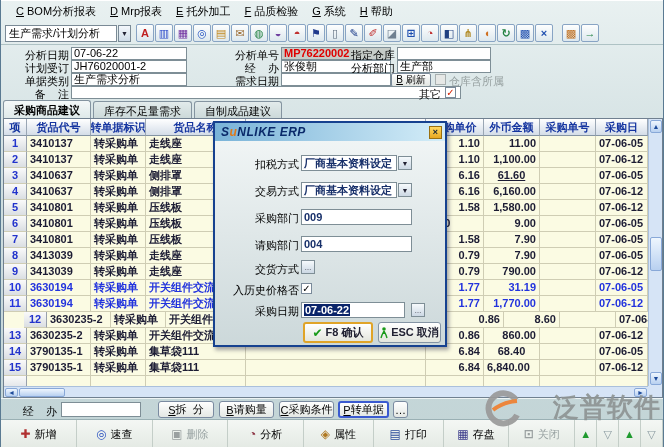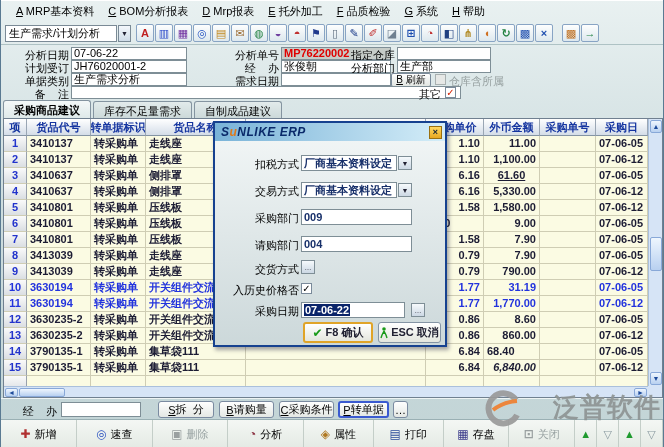--- a/index.html
+++ b/index.html
@@ -97,21 +97,20 @@
   .wm-brand{position:absolute;right:0;top:2px;font-size:26px;font-weight:bold;color:#8e9494;letter-spacing:1px;}
   .wm-url{position:absolute;right:2px;top:30px;font-size:14px;font-weight:bold;color:#e04848;letter-spacing:.5px;}
   .wm-logo{position:absolute;left:2px;top:0px;}
 </style>
 </head>
 <body>
 
 <div class="app">
 
   <div class="menubar" id="menubar">
-      <span class="mi"><u>A</u><span style="white-space: pre;"> MRP基本资料</span></span>
       <span class="mi"><u>C</u><span style="white-space: pre;"> BOM分析报表</span></span>
       <span class="mi"><u>D</u><span style="white-space: pre;"> Mrp报表</span></span>
       <span class="mi"><u>E</u><span style="white-space: pre;"> 托外加工</span></span>
       <span class="mi"><u>F</u><span style="white-space: pre;"> 品质检验</span></span>
       <span class="mi"><u>G</u><span style="white-space: pre;"> 系统</span></span>
       <span class="mi"><u>H</u><span style="white-space: pre;"> 帮助</span></span>
     </div>
 
   <div class="toolbar">
     <div class="combo">生产需求/计划分析</div>
@@ -227,21 +226,21 @@
           <div class="g-cell" style="width: 56px; text-align: left;"></div>
           <div class="g-cell" style="width: 52px; text-align: left;">07-06-05</div>
         </div>
         <div class="g-row">
           <div class="g-cell num" style="width: 23px; text-align: center;">4</div>
           <div class="g-cell" style="width: 64px; text-align: left;">3410637</div>
           <div class="g-cell" style="width: 55px; text-align: left;">转采购单</div>
           <div class="g-cell" style="width: 100px; text-align: left;">侧排罩</div>
           <div class="g-cell" style="width: 180px; text-align: left;"></div>
           <div class="g-cell" style="width: 58px; text-align: right;">6.16</div>
-          <div class="g-cell" style="width: 56px; text-align: right;">5,330.00</div>
+          <div class="g-cell" style="width: 56px; text-align: right;">6,160.00</div>
           <div class="g-cell" style="width: 56px; text-align: left;"></div>
           <div class="g-cell" style="width: 52px; text-align: left;">07-06-12</div>
         </div>
         <div class="g-row">
           <div class="g-cell num" style="width: 23px; text-align: center;">5</div>
           <div class="g-cell" style="width: 64px; text-align: left;">3410801</div>
           <div class="g-cell" style="width: 55px; text-align: left;">转采购单</div>
           <div class="g-cell" style="width: 100px; text-align: left;">压线板</div>
           <div class="g-cell" style="width: 180px; text-align: left;"></div>
           <div class="g-cell" style="width: 58px; text-align: right;">1.58</div>
@@ -309,21 +308,21 @@
           <div class="g-cell" style="width: 64px; text-align: left;">3630194</div>
           <div class="g-cell" style="width: 55px; text-align: left;">转采购单</div>
           <div class="g-cell" style="width: 100px; text-align: left;">开关组件交流</div>
           <div class="g-cell" style="width: 180px; text-align: left;"></div>
           <div class="g-cell" style="width: 58px; text-align: right;">1.77</div>
           <div class="g-cell" style="width: 56px; text-align: right;">1,770.00</div>
           <div class="g-cell" style="width: 56px; text-align: left;"></div>
           <div class="g-cell" style="width: 52px; text-align: left;">07-06-12</div>
         </div>
         <div class="g-row">
-          <div class="g-cell num" style="width: 23px; text-align: center;">12</div>
+          <div class="g-cell num" style="width: 23px; text-align: center; margin-left: 20px;">12</div>
           <div class="g-cell" style="width: 64px; text-align: left;">3630235-2</div>
           <div class="g-cell" style="width: 55px; text-align: left;">转采购单</div>
           <div class="g-cell" style="width: 100px; text-align: left;">开关组件交流</div>
           <div class="g-cell" style="width: 180px; text-align: left;"></div>
           <div class="g-cell" style="width: 58px; text-align: right;">0.86</div>
           <div class="g-cell" style="width: 56px; text-align: right;">8.60</div>
           <div class="g-cell" style="width: 56px; text-align: left;"></div>
           <div class="g-cell" style="width: 52px; text-align: left;">07-06-05</div>
         </div>
         <div class="g-row">
@@ -337,32 +336,32 @@
           <div class="g-cell" style="width: 56px; text-align: left;"></div>
           <div class="g-cell" style="width: 52px; text-align: left;">07-06-12</div>
         </div>
         <div class="g-row">
           <div class="g-cell num" style="width: 23px; text-align: center;">14</div>
           <div class="g-cell" style="width: 64px; text-align: left;">3790135-1</div>
           <div class="g-cell" style="width: 55px; text-align: left;">转采购单</div>
           <div class="g-cell" style="width: 100px; text-align: left;">集草袋111</div>
           <div class="g-cell" style="width: 180px; text-align: left;"></div>
           <div class="g-cell" style="width: 58px; text-align: right;">6.84</div>
-          <div class="g-cell" style="width: 56px; text-align: left;">68.40</div>
+          <div class="g-cell" style="width: 56px; text-align: center;">68.40</div>
           <div class="g-cell" style="width: 56px; text-align: left;"></div>
           <div class="g-cell" style="width: 52px; text-align: left;">07-06-05</div>
         </div>
         <div class="g-row">
           <div class="g-cell num" style="width: 23px; text-align: center;">15</div>
           <div class="g-cell" style="width: 64px; text-align: left;">3790135-1</div>
           <div class="g-cell" style="width: 55px; text-align: left;">转采购单</div>
           <div class="g-cell" style="width: 100px; text-align: left;">集草袋111</div>
           <div class="g-cell" style="width: 180px; text-align: left;"></div>
           <div class="g-cell" style="width: 58px; text-align: right;">6.84</div>
-          <div class="g-cell" style="width: 56px; text-align: right; font-style: italic;">6,840.00</div>
+          <div class="g-cell" style="width: 56px; text-align: left;">6,840.00</div>
           <div class="g-cell" style="width: 56px; text-align: left;"></div>
           <div class="g-cell" style="width: 52px; text-align: left;">07-06-12</div>
         </div>
         <div class="g-row">
           <div class="g-cell num" style="width: 23px;"></div>
           <div class="g-cell" style="width: 64px;"></div>
           <div class="g-cell" style="width: 55px;"></div>
           <div class="g-cell" style="width: 100px;"></div>
           <div class="g-cell" style="width: 180px;"></div>
           <div class="g-cell" style="width: 58px;"></div>

